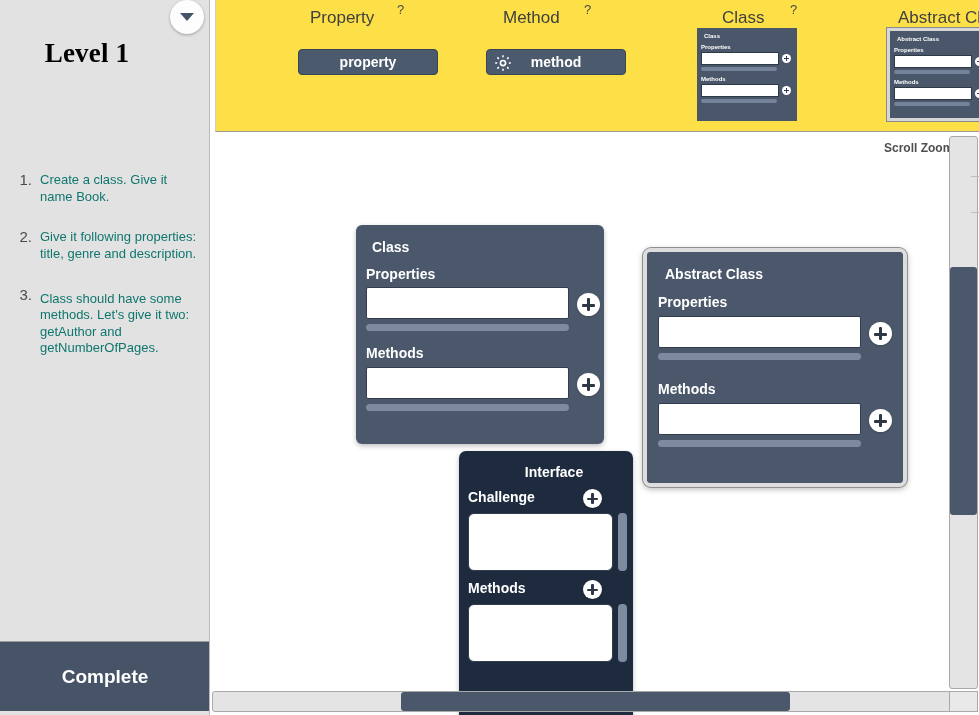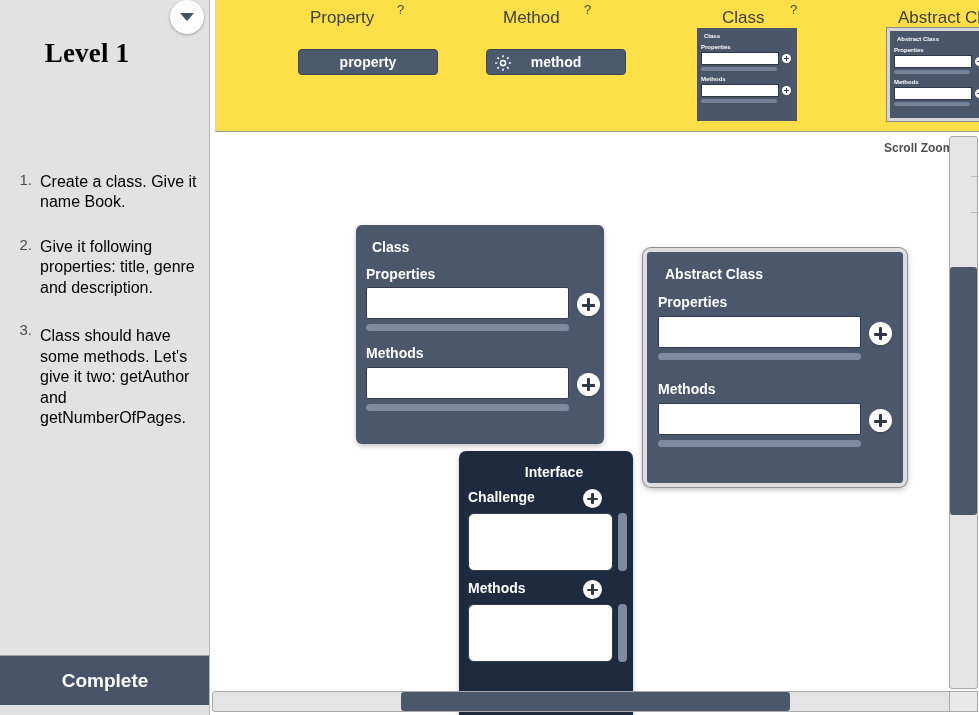--- a/index.html
+++ b/index.html
@@ -87,35 +87,35 @@
   .challenge-num {
     width: 32px;
     min-width: 32px;
     text-align: right;
     padding-right: 8px;
     font-size: 15px;
     color: #4b4b4b;
     line-height: 1.05;
   }
   .challenge-text {
-    font-size: 16px;
-    color: #000000;
+    font-size: 13px;
+    color: #0f766e;
     line-height: 1.28;
   }
   .challenge-item.c2 .challenge-num { padding-top: 0px; }
   .challenge-item.c3 { margin-top: 4px; }
   .challenge-item.c3 .challenge-num { padding-top: 0px; }
   .challenge-item.c3 .challenge-text { margin-top: 4px; }
 
   #complete-button {
     position: absolute;
     left: 0px;
-    bottom: 10px;
+    bottom: 4px;
     width: 210px;
-    height: 50px;
+    height: 70px;
     background: #475468;
     color: #ffffff;
     font-size: 19px;
     font-weight: bold;
     display: flex;
     align-items: center;
     justify-content: center;
     cursor: pointer;
     border: none;
     border-top: 1px solid #9c9c9c;

